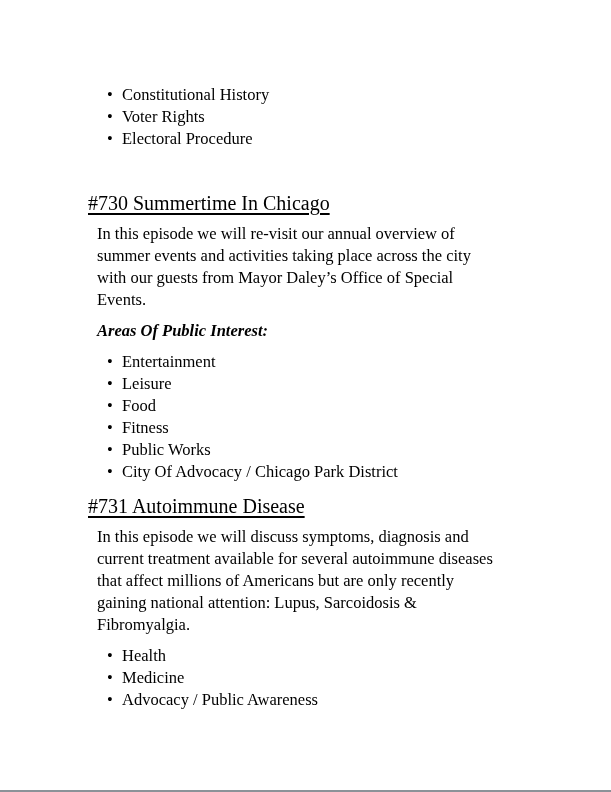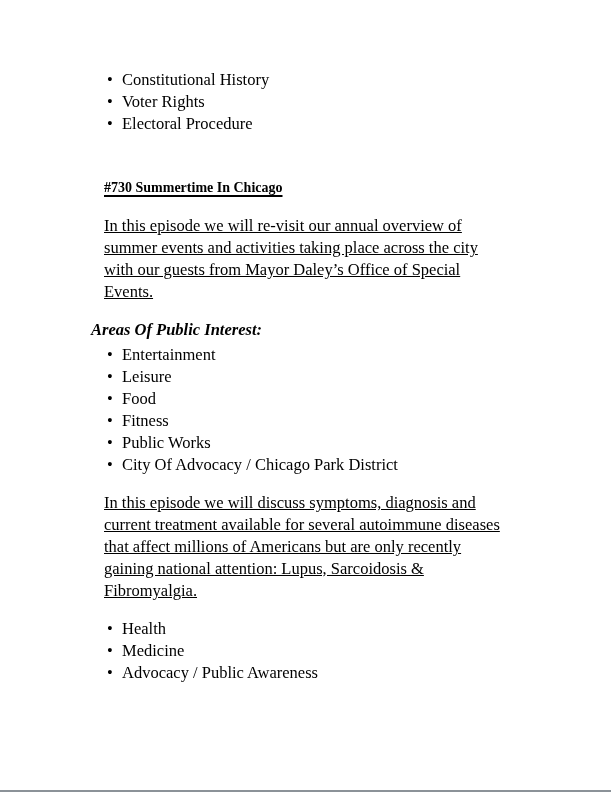--- a/index.html
+++ b/index.html
@@ -20,57 +20,56 @@
     position: absolute;
     left: 0;
     bottom: 0;
     width: 100%;
     height: 2px;
     background: #8b9298;
   }
   .content {
     position: absolute;
     left: 88px;
-    top: 69px;
+    top: 84px;
     width: 470px;
     font-size: 16.5px;
     line-height: 22px;
   }
   ul.bullet-list {
     list-style: none;
     margin: 0;
     padding: 0 0 0 34px;
   }
   ul.bullet-list li {
     position: relative;
   }
   ul.bullet-list li::before {
     content: "\2022";
     position: absolute;
     left: -15px;
     top: 0;
   }
   .episode-heading {
-    margin: 16px;
-    font-size: 14px;
+    margin: 0;
+    font-size: 20px;
     line-height: 22px;
-    font-weight: bold;
+    font-weight: normal;
     text-decoration: underline;
     text-decoration-thickness: 1.5px;
     text-underline-offset: 3px;
   }
   .heading-gap-large { margin-top: 42px; }
   .heading-gap-small { margin-top: 12px; }
   .description {
-    margin: 16px;
+    margin: 9px;
     white-space: pre-line;
-    text-decoration: underline;
   }
   .areas-label {
-    margin: 3px;
+    margin: 9px;
     font-weight: bold;
     font-style: italic;
   }
 </style>
 </head>
 <body>
 
 <div class="page">
   <div class="content">
 
@@ -91,20 +90,21 @@
         <li>Entertainment</li>
         <li>Leisure</li>
         <li>Food</li>
         <li>Fitness</li>
         <li>Public Works</li>
         <li>City Of Advocacy / Chicago Park District</li>
       </ul>
     </section>
 
     <section>
+      <h2 class="episode-heading heading-gap-small">#731 Autoimmune Disease</h2>
       <p class="description">In this episode we will discuss symptoms, diagnosis and
 current treatment available for several autoimmune diseases
 that affect millions of Americans but are only recently
 gaining national attention: Lupus, Sarcoidosis &amp;
 Fibromyalgia.</p>
       <ul class="bullet-list">
         <li>Health</li>
         <li>Medicine</li>
         <li>Advocacy / Public Awareness</li>
       </ul>

